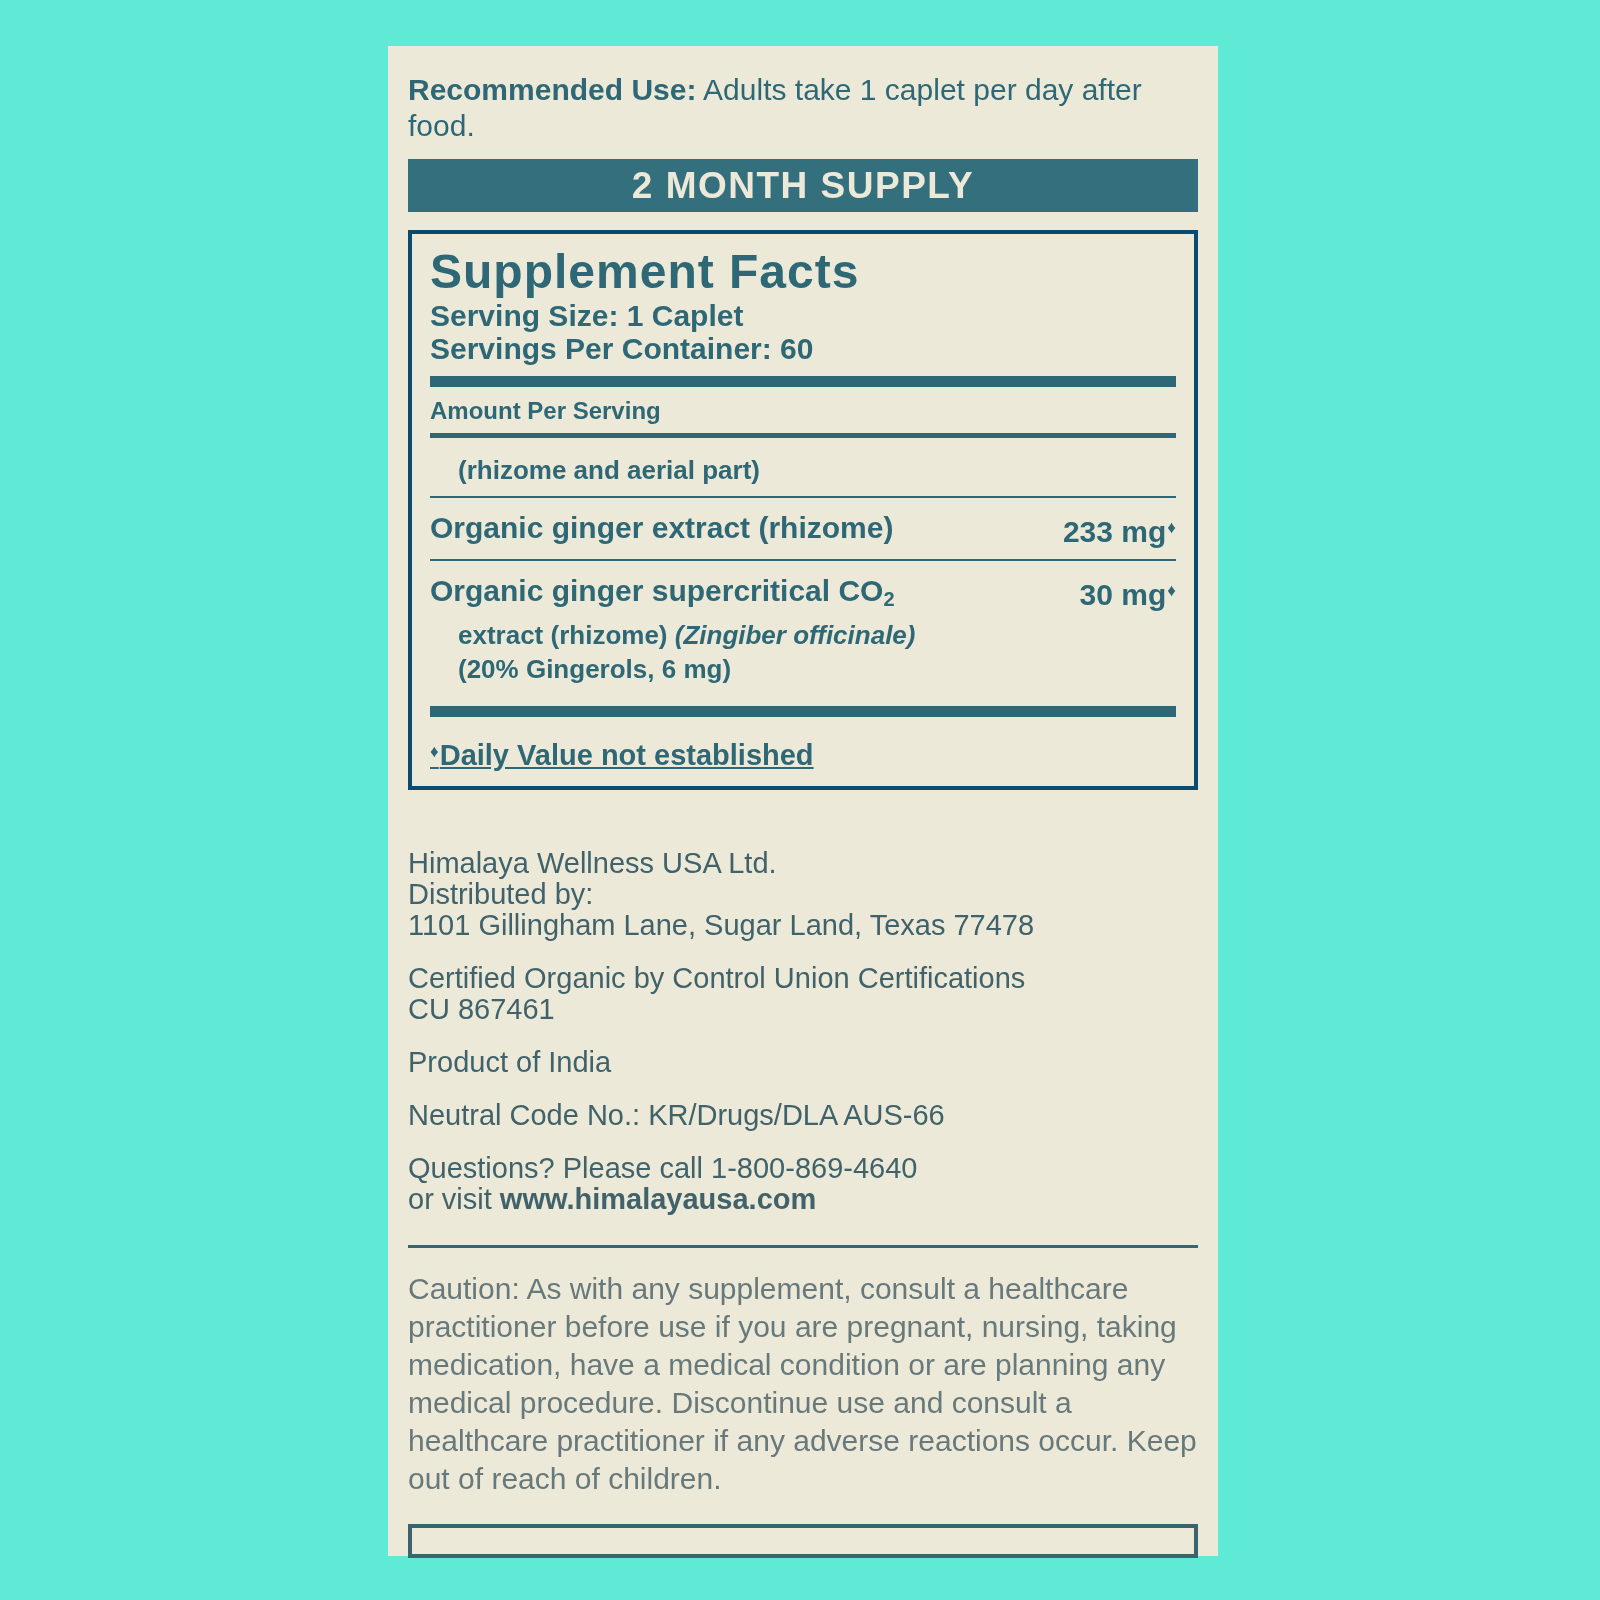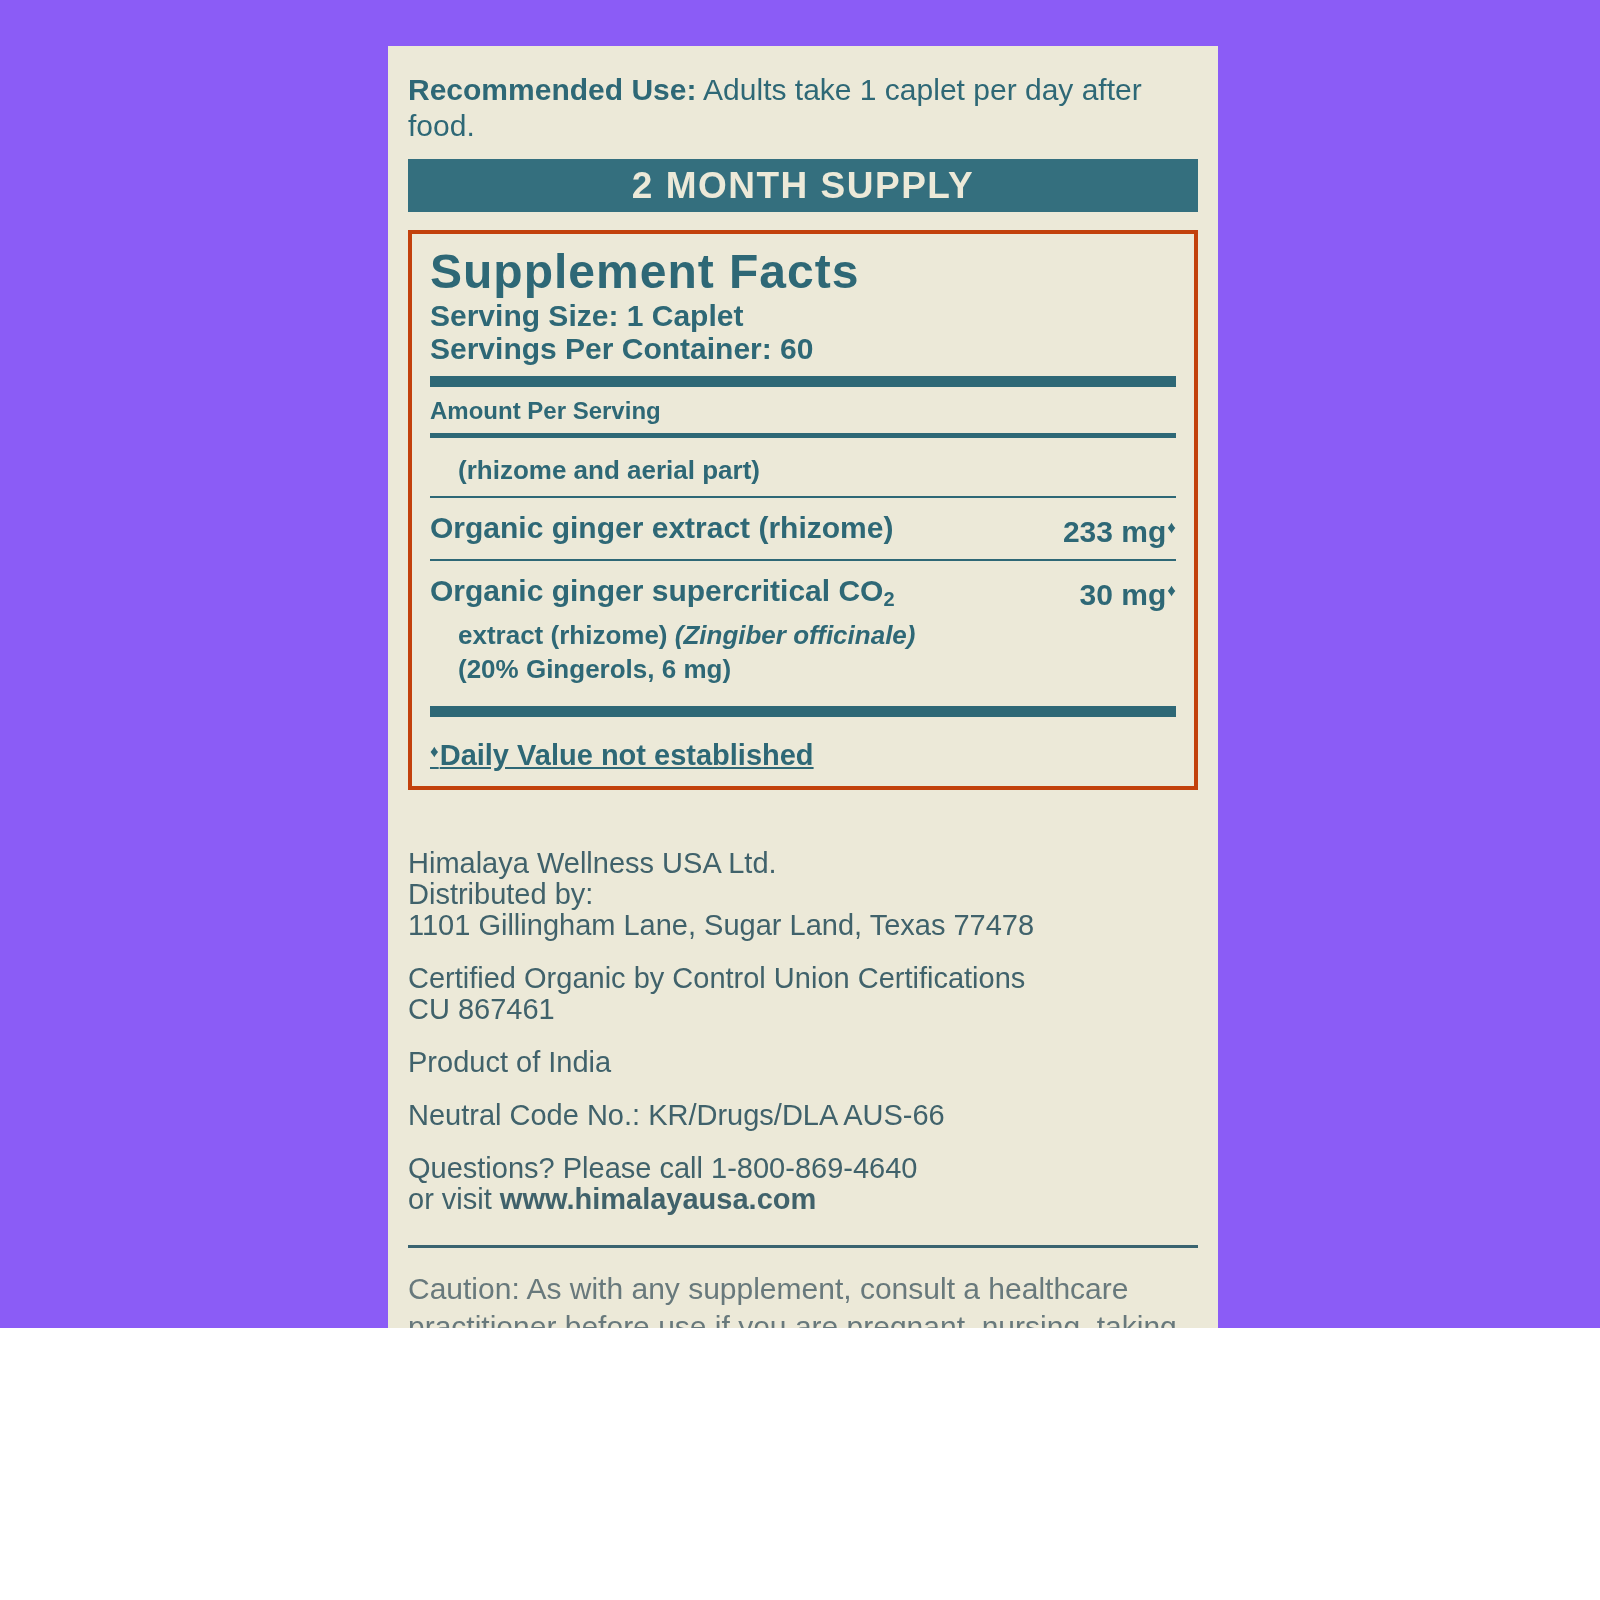--- a/index.html
+++ b/index.html
@@ -1,36 +1,36 @@
 <!DOCTYPE html>
 <html><head>
 <meta charset="utf-8">
 <style>
   * { margin: 0; padding: 0; box-sizing: border-box; }
   html, body { width: 1600px; height: 1600px; background: #ffffff; font-family: "Liberation Sans", sans-serif; }
-  .page { position: relative; width: 1600px; height: 1328px; background: #8b5cf6; overflow: hidden; }
+  .page { position: relative; width: 1600px; height: 1600px; background: #5eead4; overflow: hidden; }
 
   .label {
     position: absolute; left: 388px; top: 46px; width: 830px; height: 1510px;
     background: #ece9d8; padding: 0 20px; color: #2e6876;
   }
 
   
   .rec-use { margin-top: 26px; font-size: 30px; line-height: 36px; color: #2e6876; }
   .rec-use .bold { font-weight: 700; }
 
   
   .banner {
     margin-top: 15px; height: 53px; background: #346f7e; color: #ece9d8;
     font-size: 37px; font-weight: 700; letter-spacing: 1.5px;
     text-align: center; line-height: 54px;
   }
 
   
-  .facts-box { margin-top: 18px; border: 4px solid #c2410c; padding: 10px 18px 14px; background: #ece9d8; }
+  .facts-box { margin-top: 18px; border: 4px solid #0c4a6e; padding: 10px 18px 14px; background: #ece9d8; }
   .facts-title { font-size: 48px; font-weight: 700; letter-spacing: 1px; color: #2e6876; }
   .serving-line { font-size: 30px; font-weight: 700; line-height: 33px; }
   .serving-line:first-of-type { margin-top: 8px; }
   .bar { height: 11px; background: #2e6876; margin: 11px 0 10px; }
   .amount-header { font-size: 24px; font-weight: 700; }
   .rule-med { height: 5px; background: #2e6876; margin-top: 8px; }
   .fact-row { padding: 13px 0 11px; }
   .row-main { display: flex; justify-content: space-between; align-items: flex-start; font-size: 30px; font-weight: 700; line-height: 33px; }
   .row-amount { white-space: nowrap; font-weight: 700; }
   .row-sub { font-size: 26px; font-weight: 700; margin-left: 28px; margin-top: 5px; line-height: 29px; }

